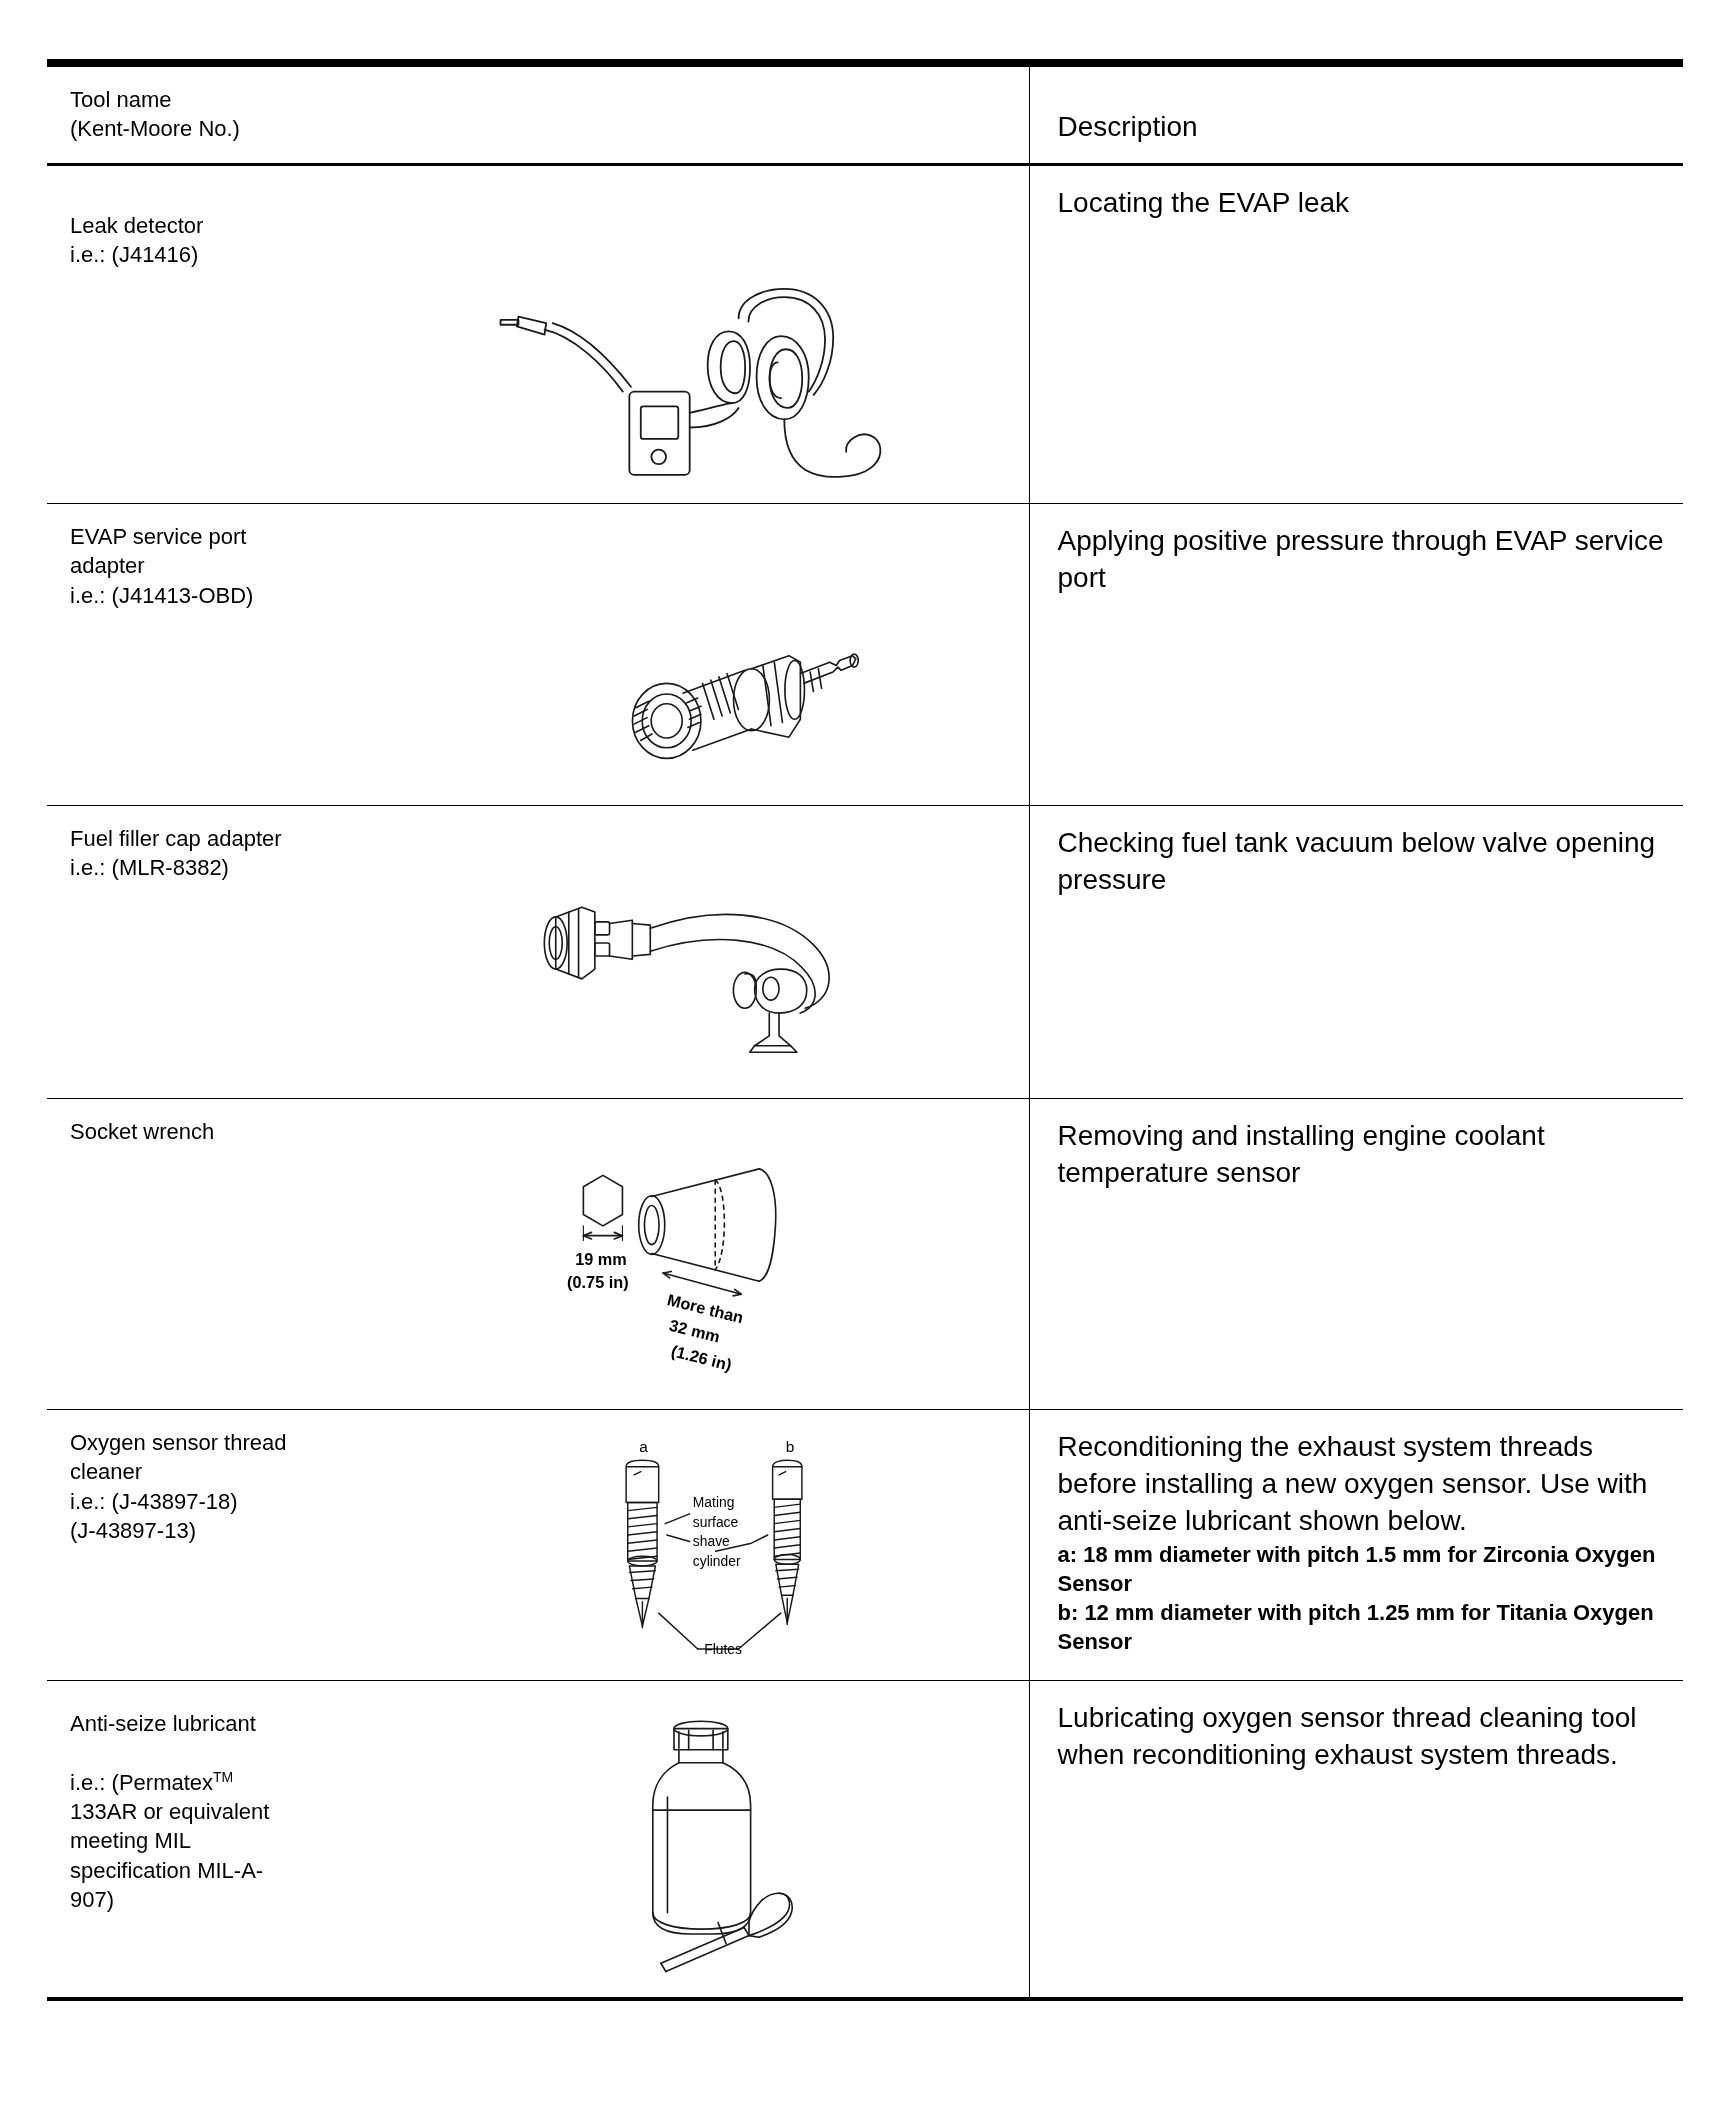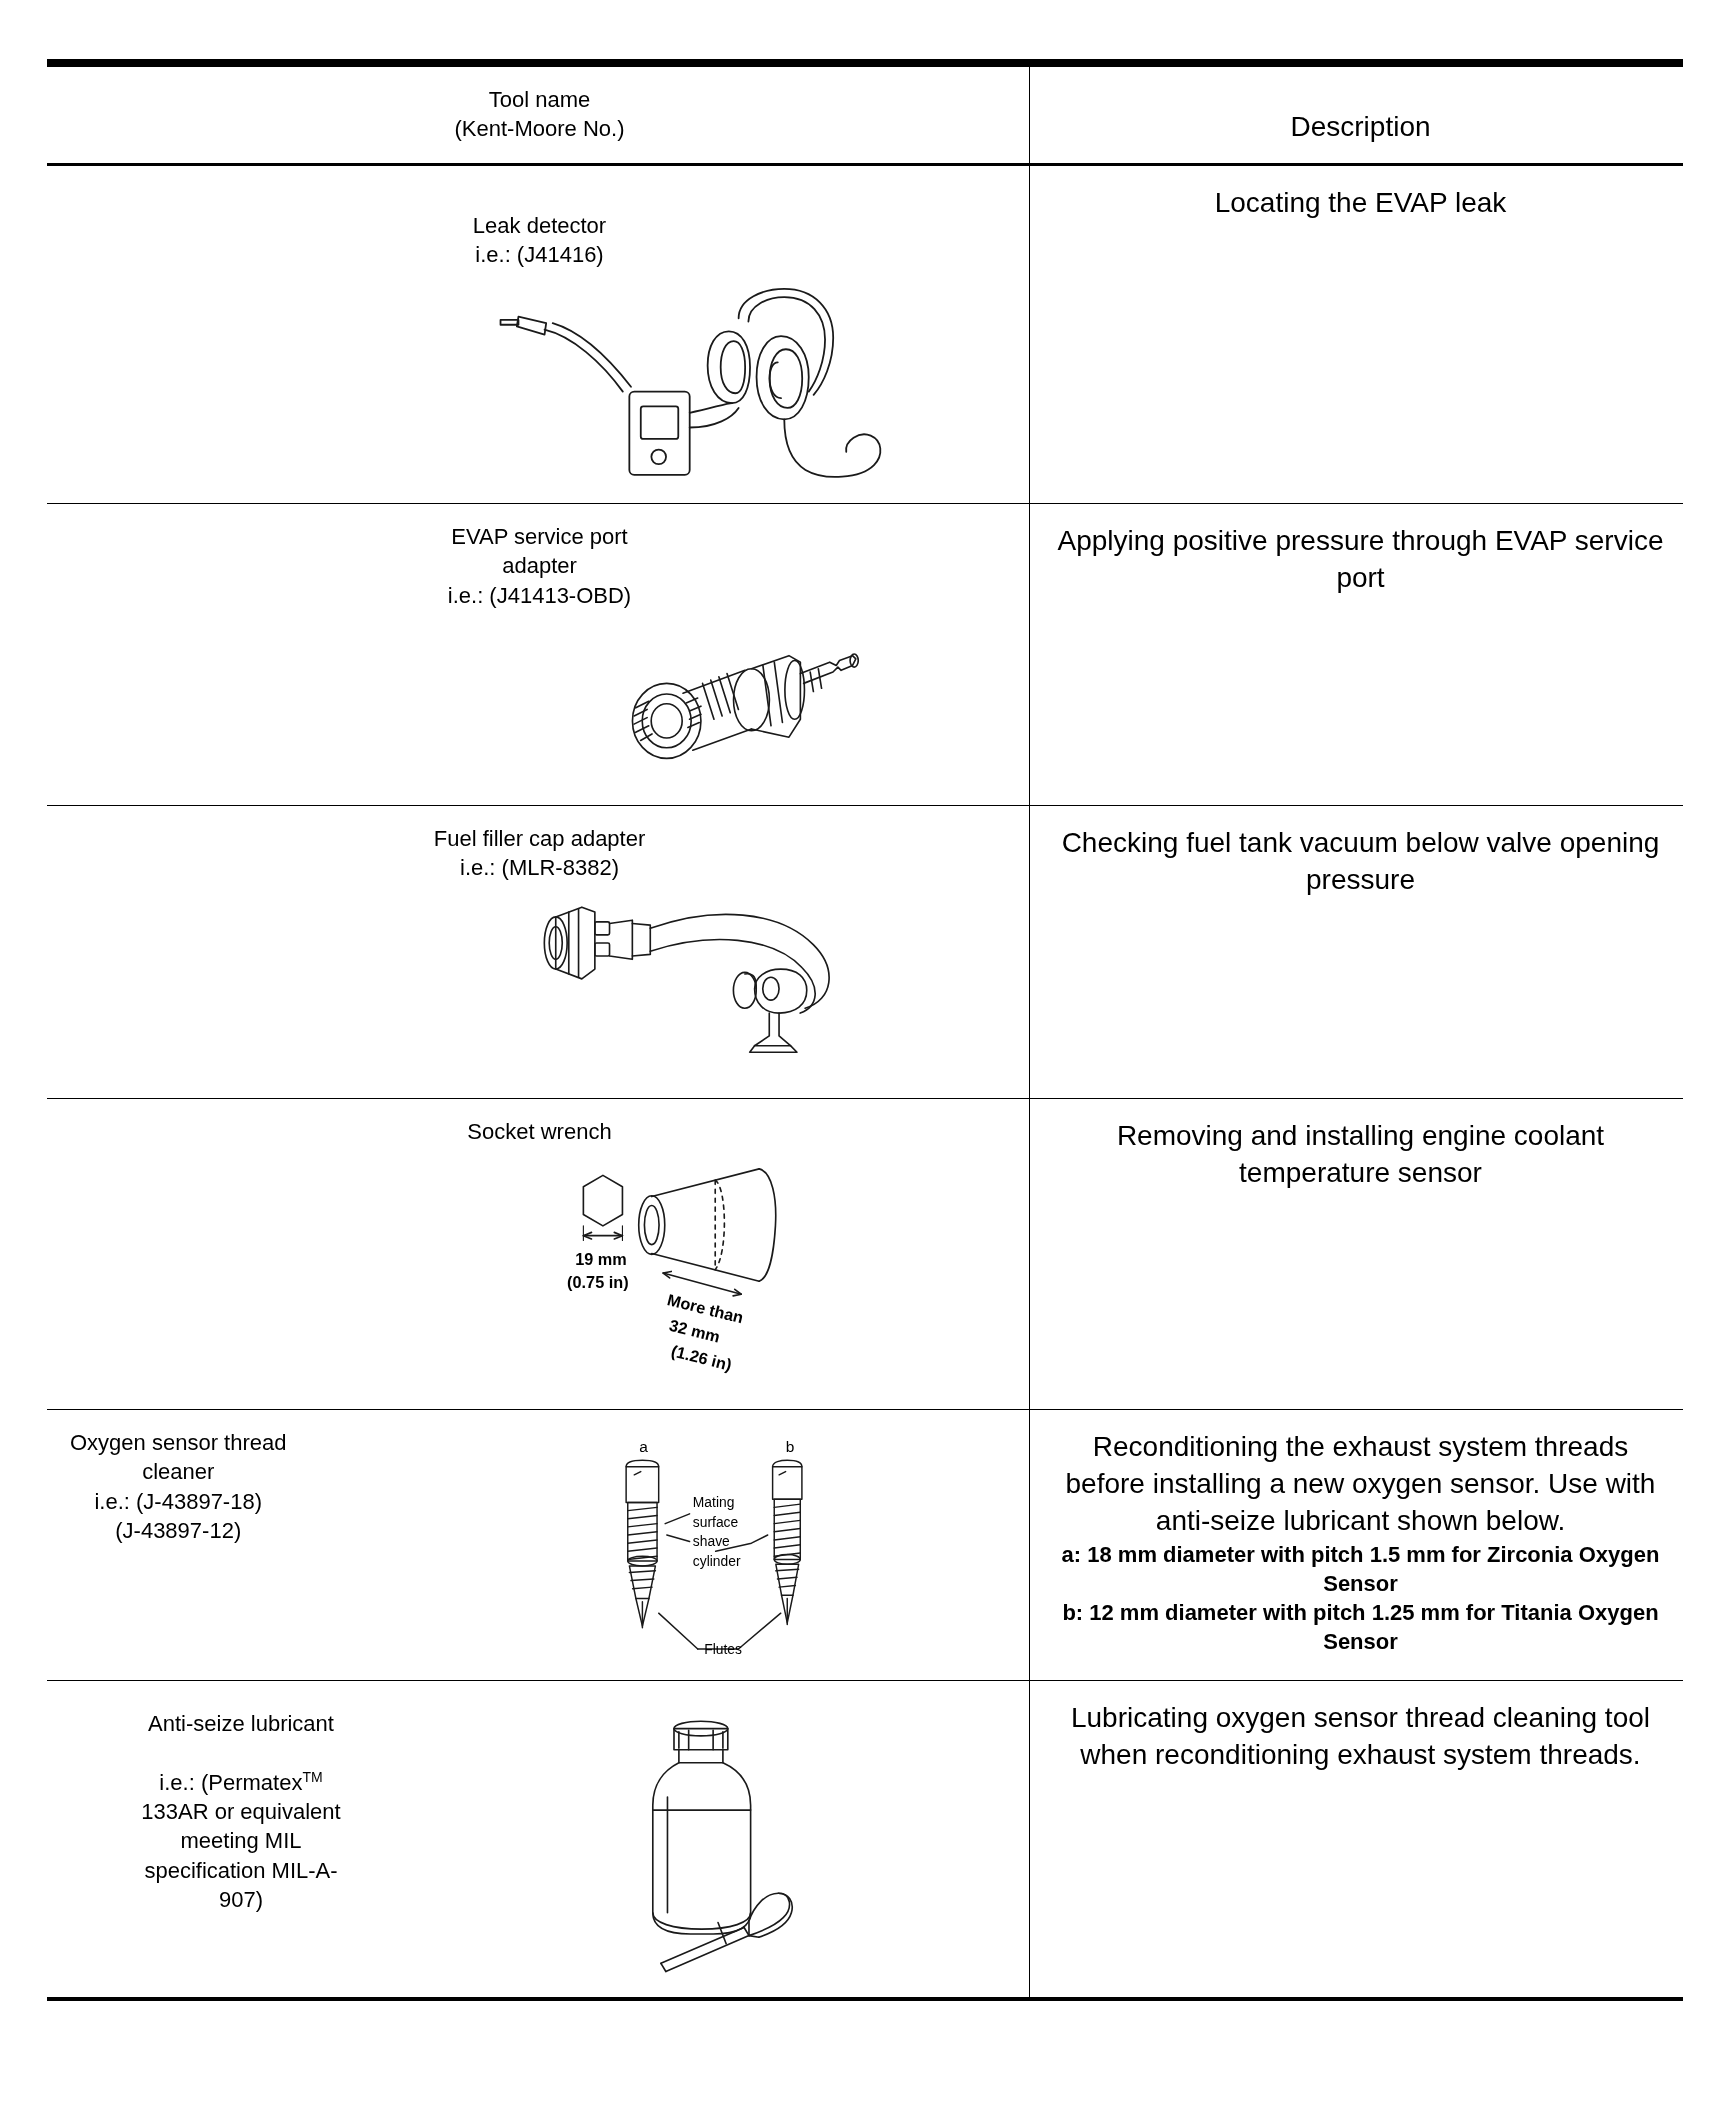--- a/index.html
+++ b/index.html
@@ -38,21 +38,20 @@
 
   
   table.tools {
     width: 100%;
     border-collapse: collapse;
     table-layout: fixed;
   }
   table.tools td {
     vertical-align: top;
     padding: 0;
-    text-align: center;
   }
   .col-left { width: 982px; }
   .col-right { width: auto; }
 
   .row-sep td {
     border-top: 1.6px solid #000;
   }
   .hdr-row td {
     border-bottom: 3.3px solid #000;
   }
@@ -318,21 +317,21 @@
         </div>
       </td>
     </tr>
 
     <tr class="row-sep">
       <td>
         <div class="cell-inner" style="height:270px;">
           <div class="tool-name" style="position:absolute;top:18px;left:23px;">Oxygen sensor thread
 cleaner
 i.e.: (J-43897-18)
-(J-43897-12)</div>
+(J-43897-13)</div>
           <div class="art" style="width:269px;height:236px;margin-top:11.4px;margin-left:538px;">
             <svg width="269" height="236" viewBox="0 0 330 290">
               <g fill="none" stroke="#1a1a1a" stroke-width="1.8" stroke-linejoin="round" stroke-linecap="round">
 
                 <path d="M22 34 L62 34 L62 78 L22 78 Z"></path>
                 <path d="M22 34 C22 28 32 26 42 26 C52 26 62 28 62 34"></path>
                 <path d="M32 44 L40 40"></path>
 
                 <path d="M24 78 L60 78 L60 150 L24 150 Z"></path>
                 <path d="M24 88 L60 84 M24 98 L60 94 M24 108 L60 104 M24 118 L60 114 M24 128 L60 124 M24 138 L60 134 M24 148 L60 144"></path>

